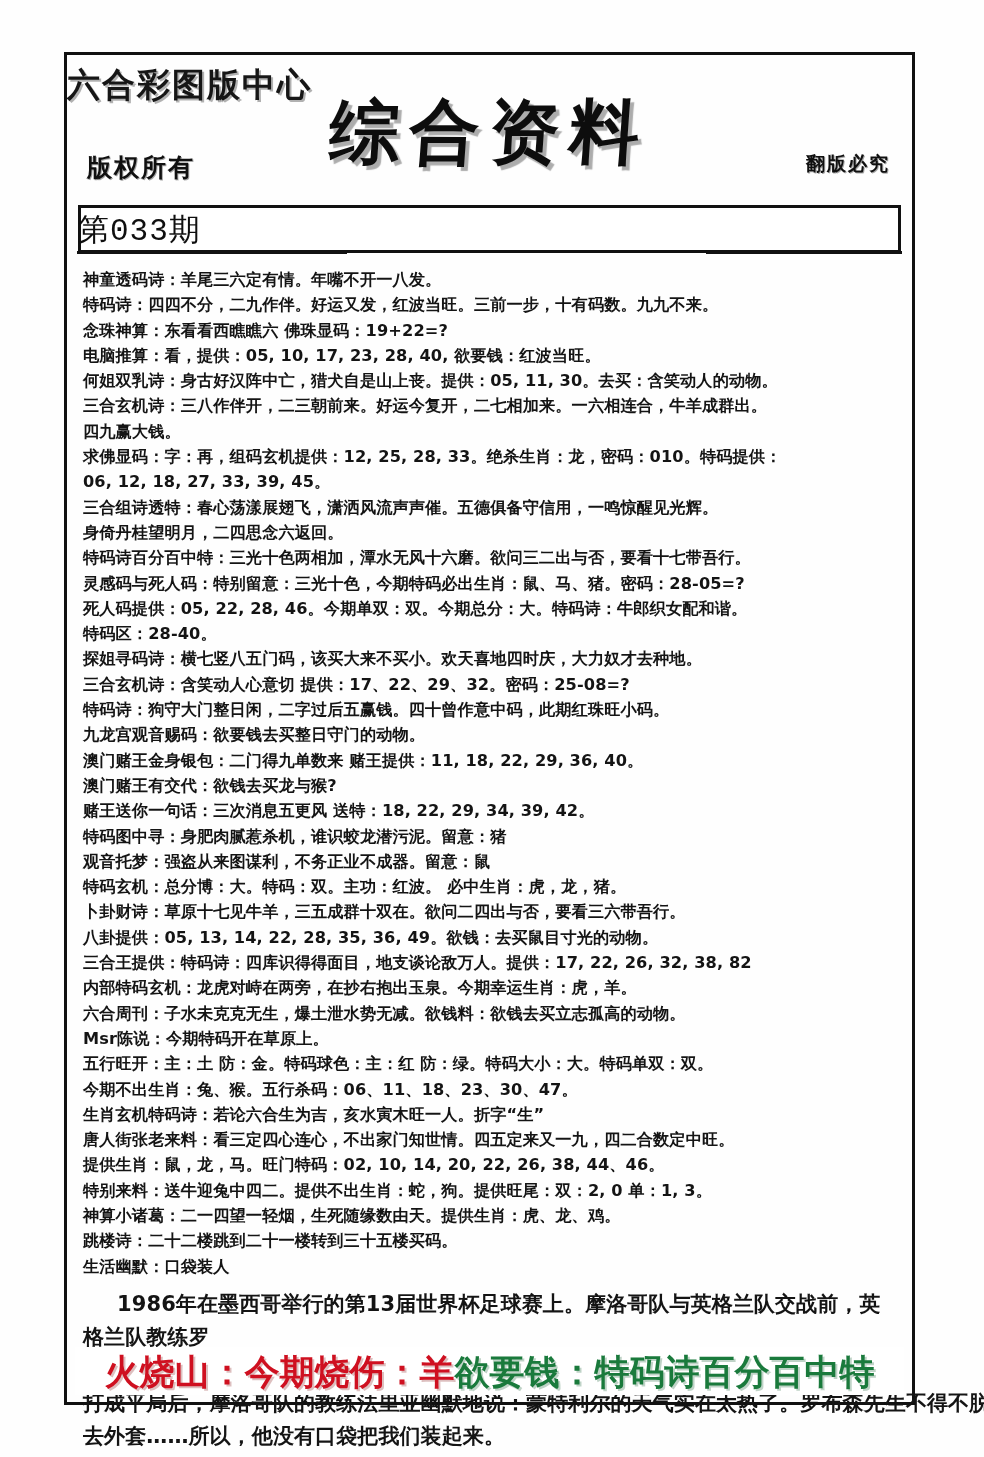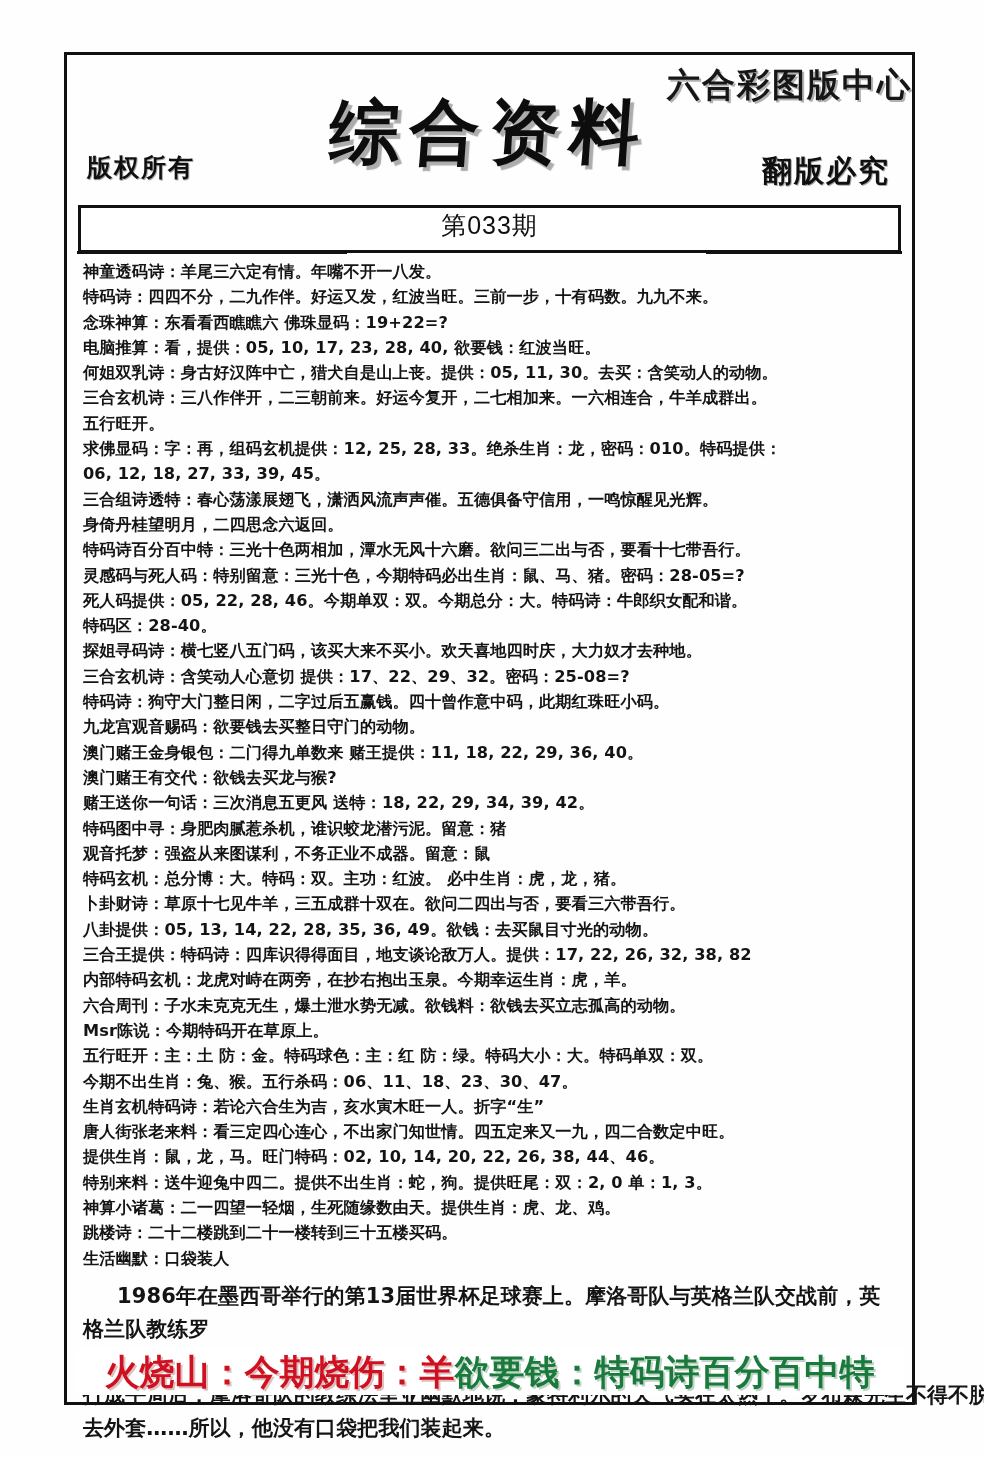--- a/index.html
+++ b/index.html
@@ -22,22 +22,22 @@
     background:#fefefe;
     box-sizing:border-box;
   }
   
   .masthead{
     position:relative;
     height:150px;
   }
   .mast-top{
     position:absolute;
-    left:12px;right:0;top:8px;
-    text-align:right;
+    left:0;right:0;top:8px;
+    text-align:left;
     font-family:"DejaVu Serif","Liberation Serif",serif;
     font-weight:bold;
     font-size:33px;
     letter-spacing:2px;
     color:#161616;
     text-shadow:2px 2px 0 rgba(0,0,0,0.30);
   }
   .mast-big{
     position:absolute;
     left:0;right:0;top:42px;
@@ -56,51 +56,51 @@
     left:20px;top:96px;
     font-family:"DejaVu Serif","Liberation Serif",serif;
     font-weight:bold;font-size:25px;letter-spacing:2px;
     color:#101010;
     text-shadow:1px 1px 0 rgba(0,0,0,0.35);
   }
   .mast-right{
     position:absolute;
     right:22px;top:96px;
     font-family:"DejaVu Serif","Liberation Serif",serif;
-    font-weight:bold;font-size:30px;letter-spacing:2px;
+    font-weight:bold;font-size:19px;letter-spacing:2px;
     color:#101010;
     text-shadow:1px 1px 0 rgba(0,0,0,0.35);
   }
   
   .issue-wrap{
     position:relative;
     margin:0 11px 0 11px;
     height:48px;
   }
   .issue-box{
     position:absolute;left:0;top:0;right:0;height:48px;
     border:3px solid #111;
     box-sizing:border-box;
     background:#fff;
   }
   .issue-text{
     position:absolute;left:0;right:0;top:4px;
-    text-align:center;
-    font-family:Liberation Sans, sans-serif;
-    font-size:25px;font-weight:normal;
+    text-align:left;
+    font-family:Liberation Mono, monospace;
+    font-size:31px;font-weight:normal;
     color:#0f0f0f;
     letter-spacing:1px;
   }
   
   .stub-l{position:absolute;left:-1px;top:46px;width:270px;height:3px;background:#111;}
   .stub-r{position:absolute;right:-1px;top:46px;width:196px;height:3px;background:#111;}
 
   
   .body{
-    padding:6px 14px 0 16px;
+    padding:14px 14px 0 16px;
   }
   .ln{
     font-family:"DejaVu Sans","Liberation Sans",sans-serif;
     font-size:16.2px;
     line-height:25.3px;
     color:#141414;
     font-weight:bold;
     white-space:nowrap;
     letter-spacing:0.1px;
   }
@@ -155,21 +155,21 @@
     </div>
 
     <div class="body">
       <div id="lines">
           <div class="ln">神童透码诗：羊尾三六定有情。年嘴不开一八发。</div>
           <div class="ln">特码诗：四四不分，二九作伴。好运又发，红波当旺。三前一步，十有码数。九九不来。</div>
           <div class="ln">念珠神算：东看看西瞧瞧六  佛珠显码：19+22=?</div>
           <div class="ln">电脑推算：看，提供：05, 10, 17, 23, 28, 40, 欲要钱：红波当旺。</div>
           <div class="ln">何姐双乳诗：身古好汉阵中亡，猎犬自是山上丧。提供：05, 11, 30。去买：含笑动人的动物。</div>
           <div class="ln">三合玄机诗：三八作伴开，二三朝前来。好运今复开，二七相加来。一六相连合，牛羊成群出。</div>
-          <div class="ln">五行旺开。</div>
+          <div class="ln">四九赢大钱。</div>
           <div class="ln">求佛显码：字：再，组码玄机提供：12, 25, 28, 33。绝杀生肖：龙，密码：010。特码提供：</div>
           <div class="ln">06, 12, 18, 27, 33, 39, 45。</div>
           <div class="ln">三合组诗透特：春心荡漾展翅飞，潇洒风流声声催。五德俱备守信用，一鸣惊醒见光辉。</div>
           <div class="ln">身倚丹桂望明月，二四思念六返回。</div>
           <div class="ln">特码诗百分百中特：三光十色两相加，潭水无风十六磨。欲问三二出与否，要看十七带吾行。</div>
           <div class="ln">灵感码与死人码：特别留意：三光十色，今期特码必出生肖：鼠、马、猪。密码：28-05=?</div>
           <div class="ln">死人码提供：05, 22, 28, 46。今期单双：双。今期总分：大。特码诗：牛郎织女配和谐。</div>
           <div class="ln">特码区：28-40。</div>
           <div class="ln">探姐寻码诗：横七竖八五门码，该买大来不买小。欢天喜地四时庆，大力奴才去种地。</div>
           <div class="ln">三合玄机诗：含笑动人心意切  提供：17、22、29、32。密码：25-08=?</div>

